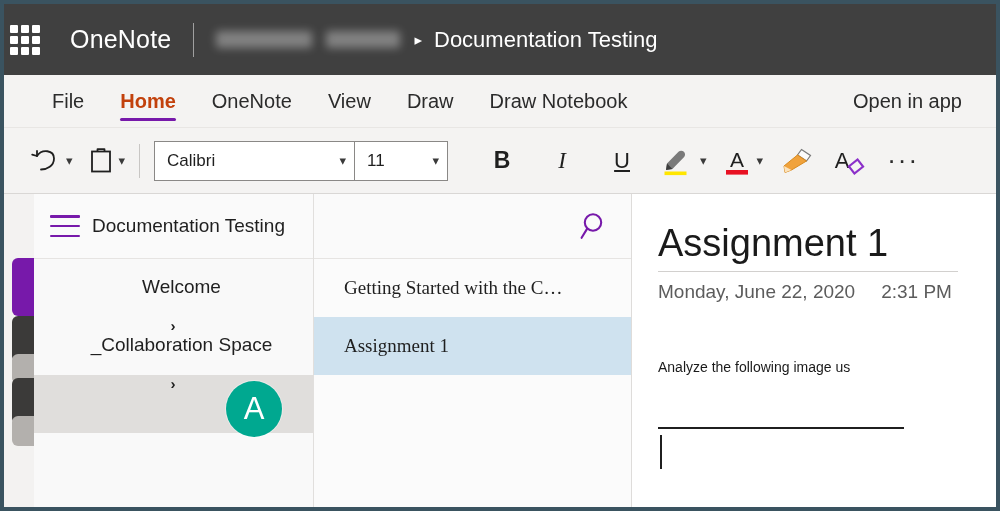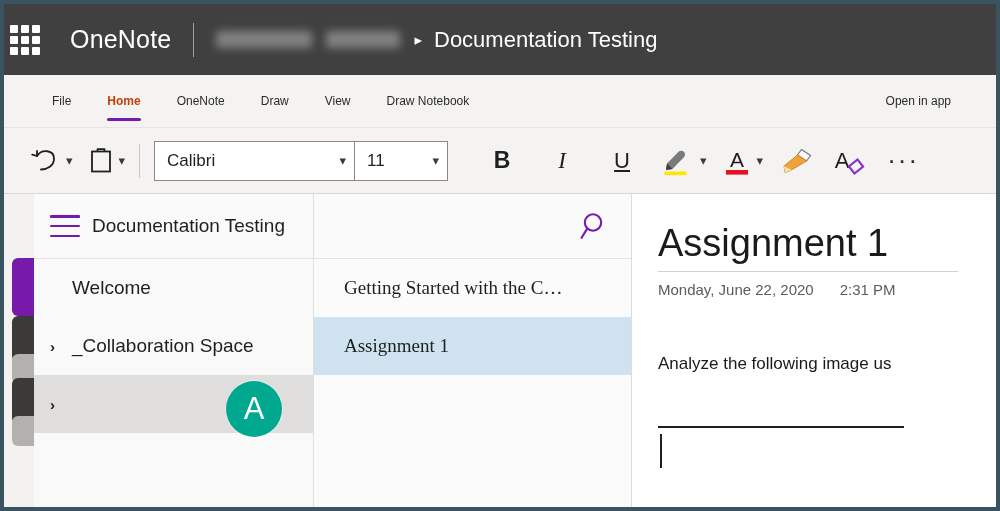--- a/index.html
+++ b/index.html
@@ -79,37 +79,37 @@
     background: #f4f3f2;
     display: flex;
     align-items: stretch;
     padding-left: 30px;
     border-bottom: 1px solid #e8e6e4;
     flex-shrink: 0;
   }
   .tab {
     display: flex; align-items: center;
     padding: 0 18px;
-    font-size: 12px;
+    font-size: 20px;
     color: #2b2b2b;
     cursor: pointer;
     position: relative;
     white-space: nowrap;
   }
   .tab.active { font-weight: bold; color: #c2410c; }
   .tab.active::after {
     content: "";
     position: absolute;
     left: 18px; right: 18px; bottom: 6px;
     height: 3px;
     background: #7719aa;
     border-radius: 2px;
   }
   .tab-spacer { flex: 1; }
-  .tab.openapp { padding-right: 45px; }
+  .tab.openapp { padding-right: 34px; }
 
   
   .toolbar {
     height: 66px;
     background: #f4f3f2;
     display: flex;
     align-items: center;
     padding: 0 16px 0 26px;
     border-bottom: 1px solid #d9d7d5;
     flex-shrink: 0;
@@ -209,20 +209,21 @@
   .sec-item {
     height: 58px;
     display: flex;
     align-items: center;
     padding-left: 16px;
     font-size: 19px;
     color: #1f1f1f;
     cursor: pointer;
     position: relative;
     background: #f9f9f9;
+    flex-direction: column;
   }
   .sec-item.selected { background: #e0dedc; }
   .sec-caret {
     width: 22px;
     font-size: 15px;
     font-weight: bold;
     color: #1f1f1f;
     flex-shrink: 0;
   }
   .sec-caret.blank { color: transparent; }
@@ -276,28 +277,28 @@
     white-space: nowrap;
     line-height: 1.12;
   }
   .title-rule {
     height: 1px;
     background: #d2d0ce;
     margin: 6px 0 9px 0;
     width: 300px;
   }
   .stamp {
-    font-size: 15px;
+    font-size: 19px;
     color: #5c5c5c;
     white-space: nowrap;
   }
   .stamp .time { margin-left: 26px; }
   .para {
     margin-top: 56px;
-    font-size: 17px;
+    font-size: 14px;
     color: #1a1a1a;
     white-space: nowrap;
   }
   .hrule {
     margin-top: 52px;
     width: 246px;
     height: 2px;
     background: #1f1f1f;
   }
   .caret-line {
@@ -345,22 +346,22 @@
       <div class="redacted r2"></div>
       <div class="crumb-sep">▸</div>
       <div class="crumb-cur">Documentation Testing</div>
     </div>
   </div>
 
   <div class="tabstrip">
     <div class="tab">File</div>
     <div class="tab active">Home</div>
     <div class="tab">OneNote</div>
+    <div class="tab">View</div>
     <div class="tab">Draw</div>
-    <div class="tab">View</div>
     <div class="tab">Draw Notebook</div>
     <div class="tab-spacer"></div>
     <div class="tab openapp">Open in app</div>
   </div>
 
   <div class="toolbar">
 
     <div class="tb">
       <svg width="30" height="28" viewBox="0 0 30 28">
         <path d="M7 9 L7 4 M7 9 L2.2 7.6" fill="none" stroke="#1f1f1f" stroke-width="1.8" stroke-linecap="round"></path>

